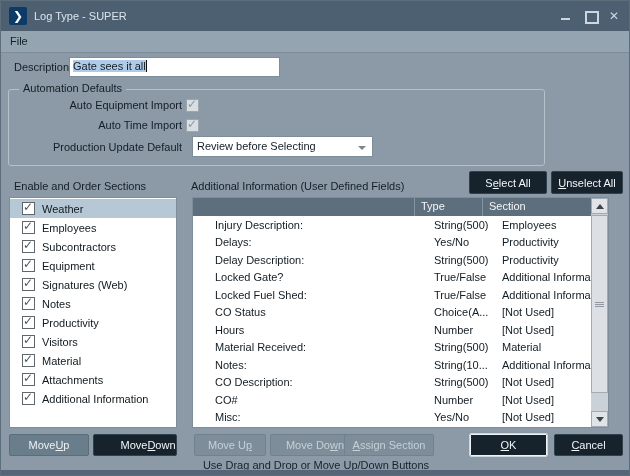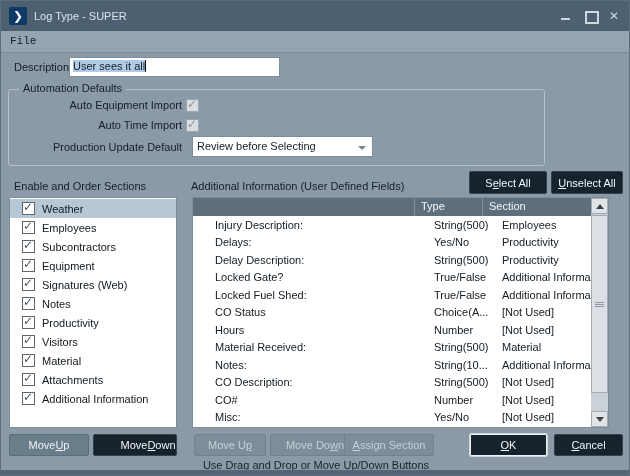--- a/index.html
+++ b/index.html
@@ -23,21 +23,21 @@
   }
   .title-text{ color:#dce5ec; font-size:11px; }
   .win-controls{ position:absolute; right:8px; top:0; height:30px; display:flex; align-items:center; gap:10px; }
   .wc{ width:14px; height:14px; position:relative; cursor:default; }
   .wc-min::after{ content:""; position:absolute; left:2px; bottom:3px; width:9px; height:2px; background:#cdd7df; }
   .wc-max::after{ content:""; position:absolute; left:2px; top:2px; width:10px; height:9px; border:2px solid #cdd7df; }
   .wc-close{ color:#cdd7df; font-size:12px; line-height:14px; text-align:center; font-family:"DejaVu Sans", sans-serif; }
   
   .menubar{
     position:absolute; left:0; top:30px; width:100%; height:22px;
-    background:#94a4b0; border-bottom:1px solid #7b8b97;font-family:Liberation Mono, monospace;
+    background:#94a4b0; border-bottom:1px solid #7b8b97;
   }
   .menu-item{ display:inline-block; padding:0 9px; line-height:21px; }
   
   .lbl{ position:absolute; white-space:nowrap; }
   .desc-input{
     position:absolute; left:68px; top:56px; width:211px; height:20px;
     background:#fff; border:1px solid #7e8e99; padding:2px 3px;
     white-space:nowrap; overflow:hidden;
   }
   .sel-text{ background:#b0cbe8; }
@@ -140,21 +140,21 @@
       <span class="wc wc-max"></span>
       <span class="wc wc-close">✕</span>
     </span>
   </div>
 
   <div class="menubar">
     <span class="menu-item">File</span>
   </div>
 
   <span class="lbl" style="left:13px; top:60px;">Description</span>
-  <div class="desc-input"><span class="sel-text">User sees it all</span><span class="caret"></span></div>
+  <div class="desc-input"><span class="sel-text">Gate sees it all</span><span class="caret"></span></div>
 
   <div class="groupbox">
     <span class="group-title">Automation Defaults</span>
     <span class="g-lbl" style="top:9px;">Auto Equipment Import</span>
     <span class="cb cb-dis checked" style="left:177px; top:9px;"></span>
     <span class="g-lbl" style="top:29px;">Auto Time Import</span>
     <span class="cb cb-dis checked" style="left:177px; top:29px;"></span>
     <span class="g-lbl" style="top:51px;">Production Update Default</span>
     <div class="combo">
       <span>Review before Selecting</span>

